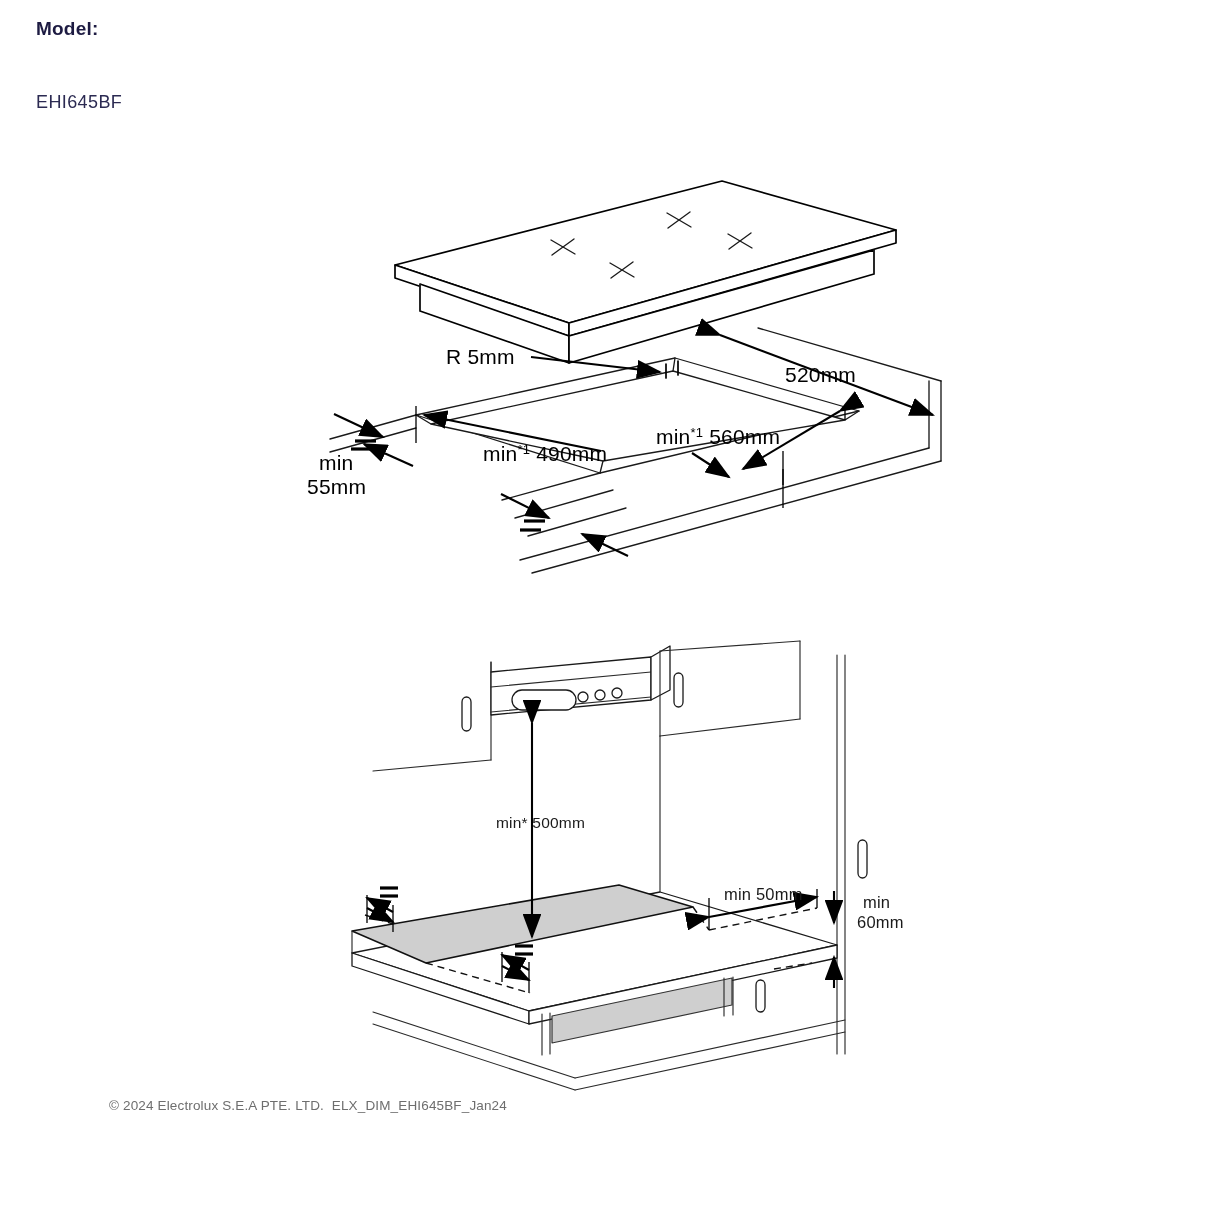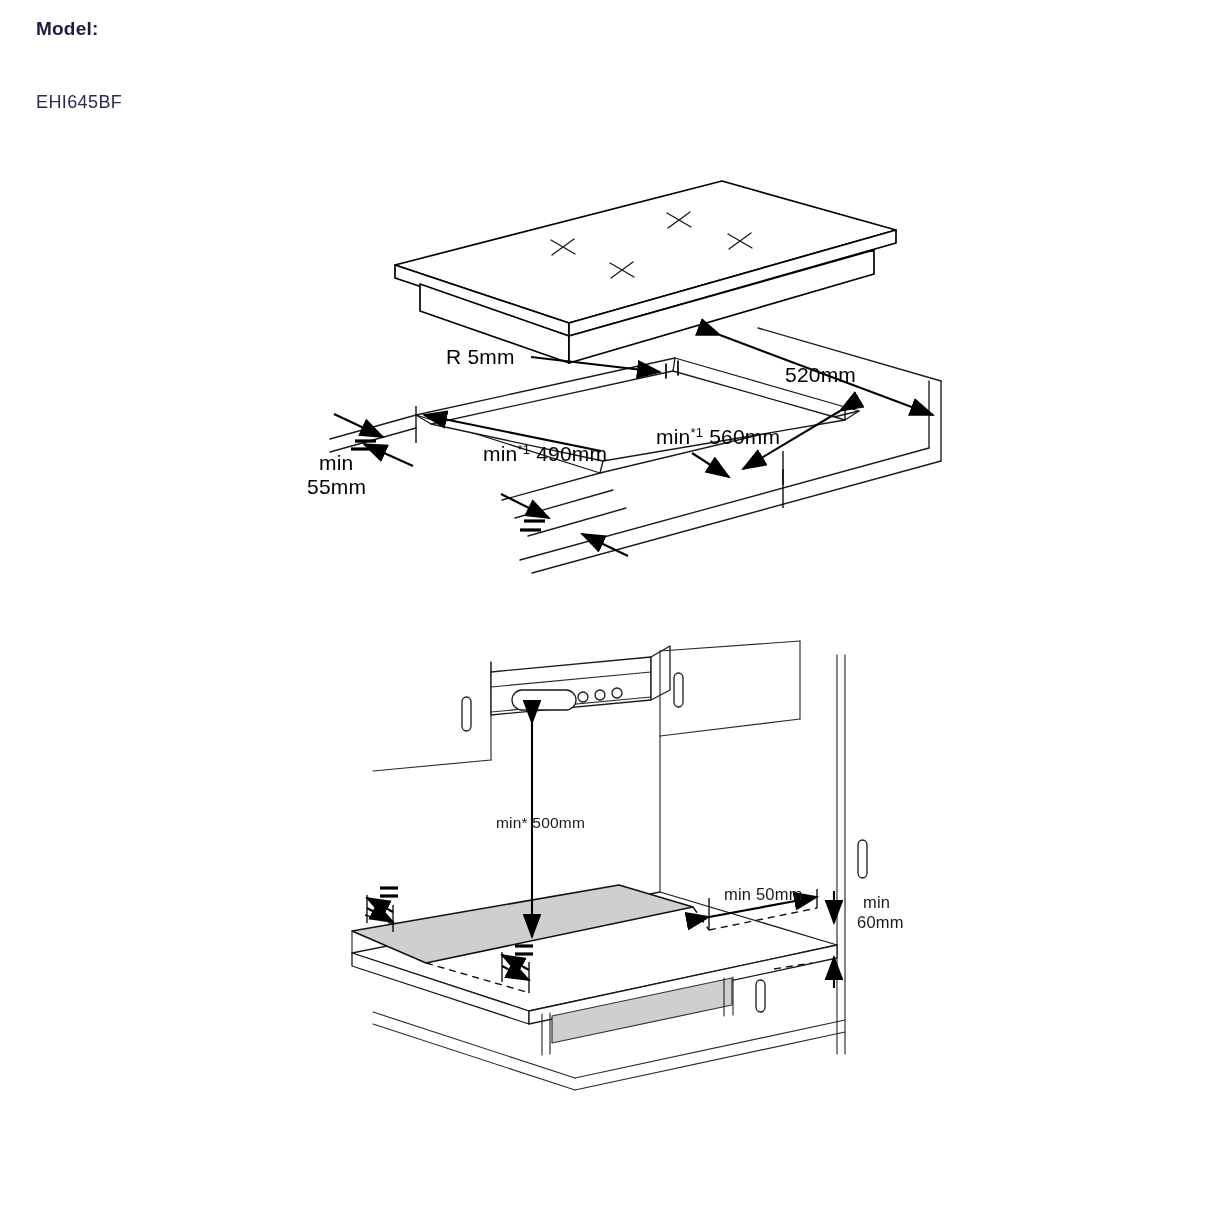--- a/index.html
+++ b/index.html
@@ -303,14 +303,15 @@
       <path class="dimthin" d="M490,952 L490,982"></path>
       <path class="dimthin" d="M517,962 L517,993"></path>
       <g>
         <path class="tick" d="M503,946 L521,946"></path>
         <path class="tick" d="M503,954 L521,954"></path>
       </g>
     </g>
 
   </svg>
 
+  <div class="ftr">© 2024 Electrolux S.E.A PTE. LTD.  ELX_DIM_EHI645BF_Jan24</div>
 
 </div>
 
 </body></html>

